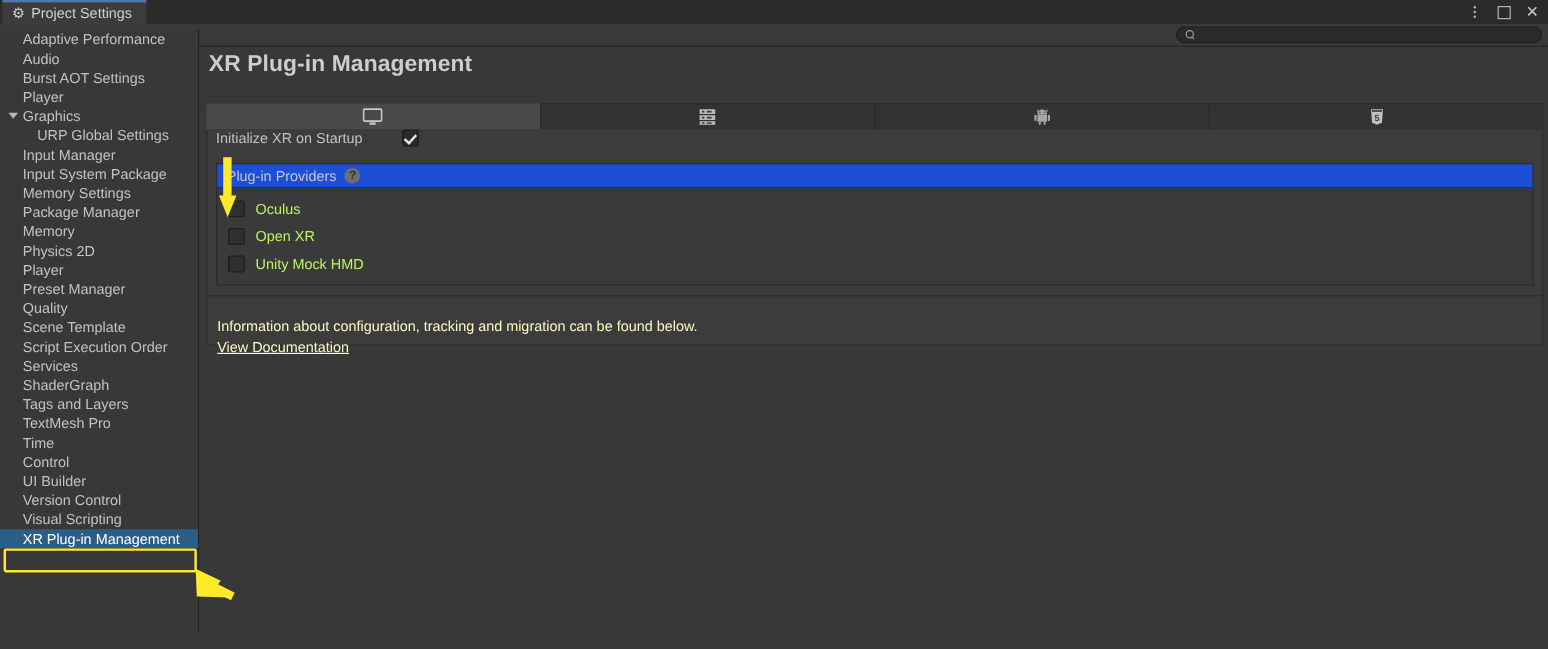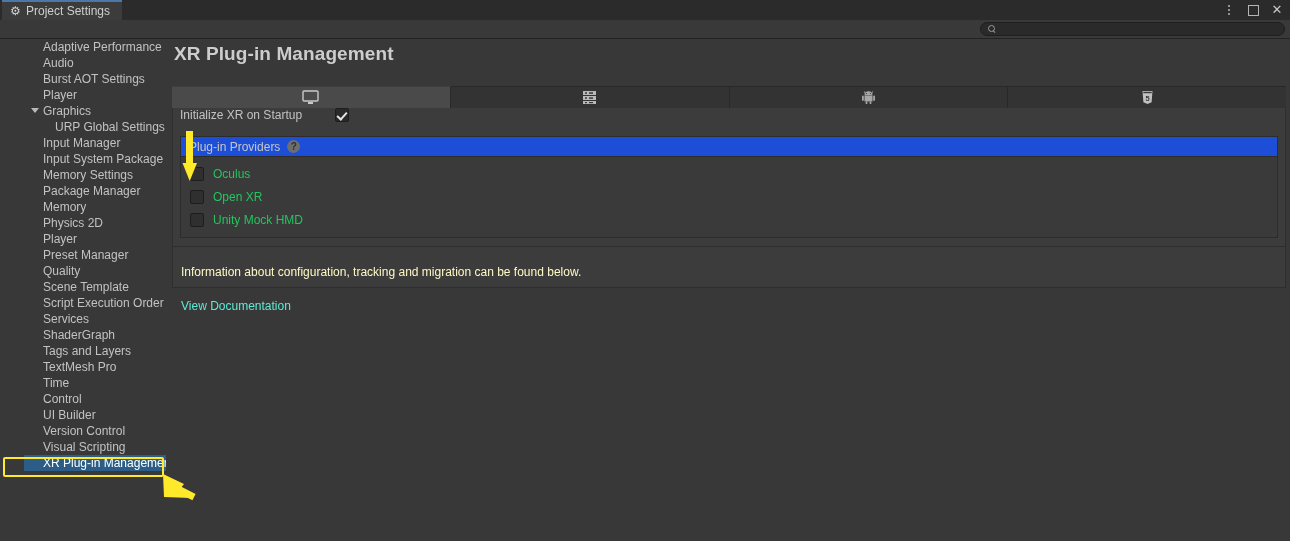--- a/index.html
+++ b/index.html
@@ -135,26 +135,25 @@
     color: #c4c4c4;
     font-family: "Liberation Sans", sans-serif;
     font-size: 11px;
     padding: 0 4px;
     height: 12px;
   }
 
   
   .sidebar {
     position: absolute;
-    left: 0; top: 39px;
+    left: 0; top: 25px;
     width: 165px; height: 502px;
     background: #383838;
     border-right: 1px solid #232323;
     overflow: hidden;
-    margin-left: 24px;
   }
   .side-item {
     position: relative;
     height: 16px;
     line-height: 16px;
     padding-left: 19px;
     color: #c2c2c2;
     font-size: 12px;
     white-space: nowrap;
     box-sizing: border-box;
@@ -297,44 +296,45 @@
   }
   .prov-row .pb {
     width: 14px; height: 14px;
     background: #2f2f2f;
     border: 1px solid #1d1d1d;
     border-radius: 2px;
     box-sizing: border-box;
   }
   .prov-row .pl {
     font-size: 12px;
-    color: #22c55e;
+    color: #bef264;
     text-align: right;
   }
 
   .infobox {
     position: absolute;
     left: 6px; top: 207px;
     width: 1114px; height: 42px;
     background: #3c3c3c;
     border: 1px solid #2e2e2e;
     box-sizing: border-box;
     padding: 5px 0 0 8px;
   }
   .infobox .txt {
     font-size: 12px;
     color: #fef9c3;
     line-height: 16px;
     margin-top: 12px;
   }
   .infobox .lnk {
     display: inline-block;
-    margin-top: 19px;
-    font-size: 12px;
-    color: #5eead4;
+    margin-top: 2px;
+    font-size: 12px;
+    color: #fef9c3;
+    text-decoration: underline;
     cursor: pointer;
   }
 
   
   .anno {
     position: absolute;
     pointer-events: none;
   }
   .anno-box {
     position: absolute;

